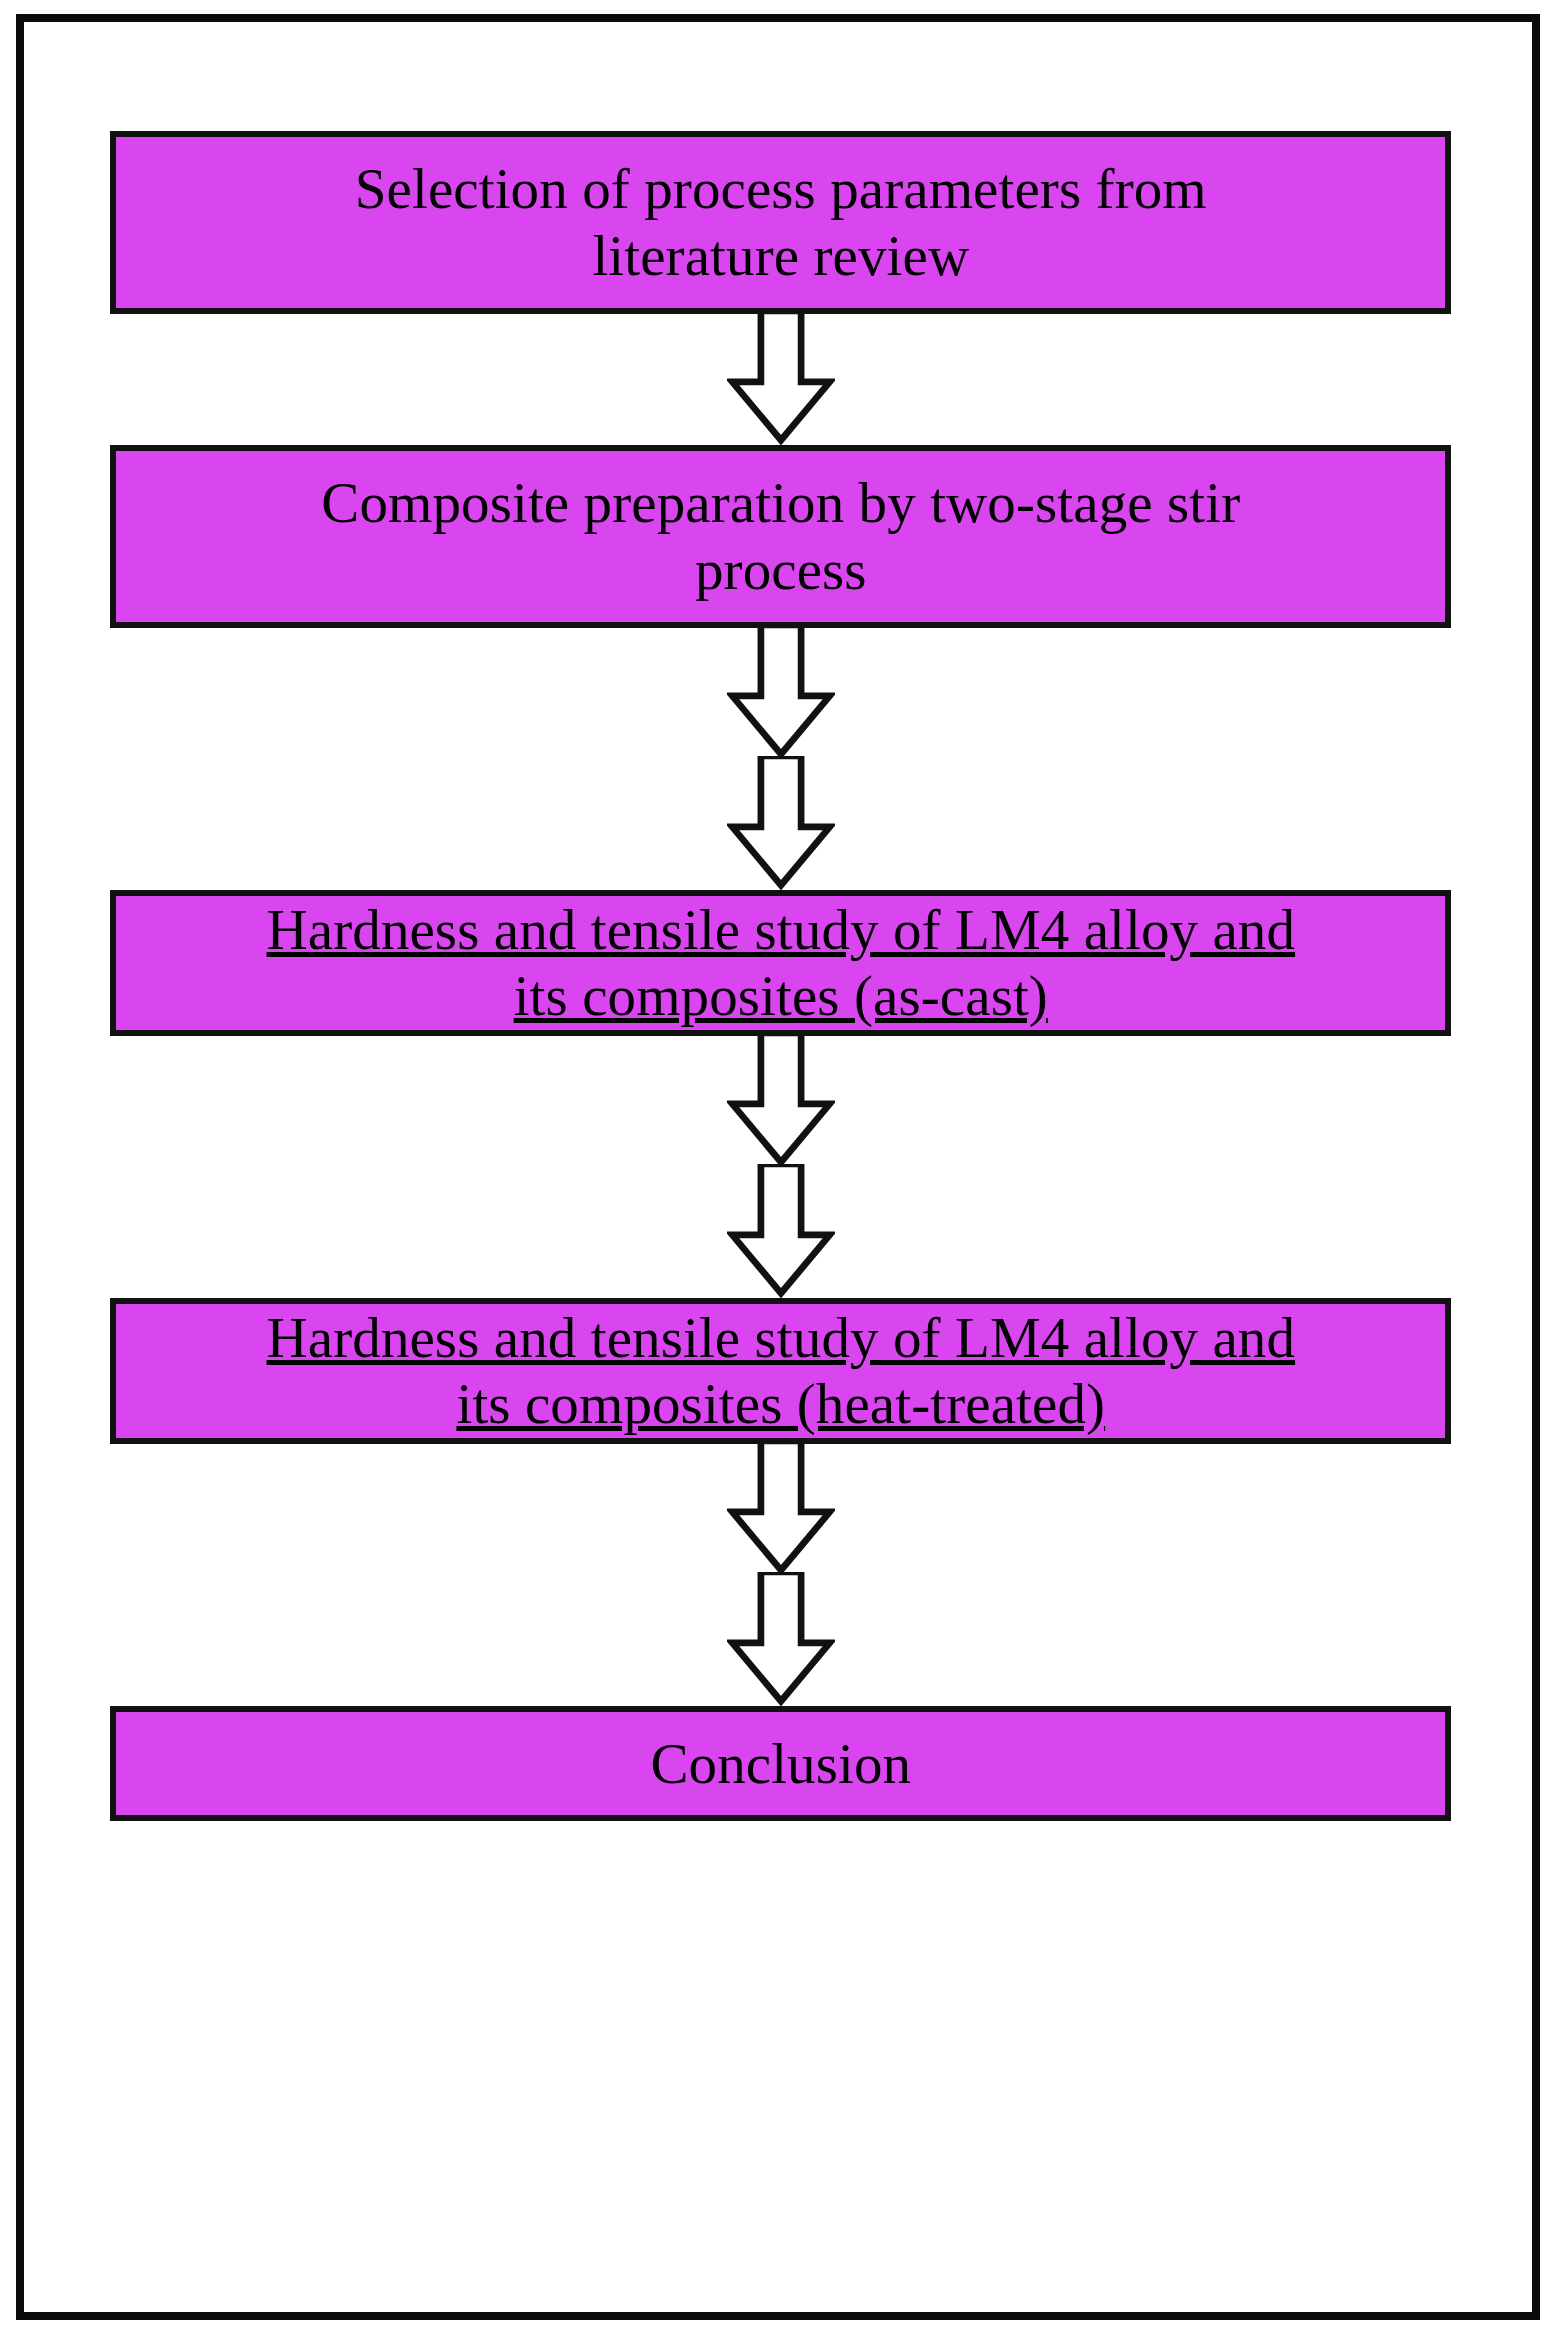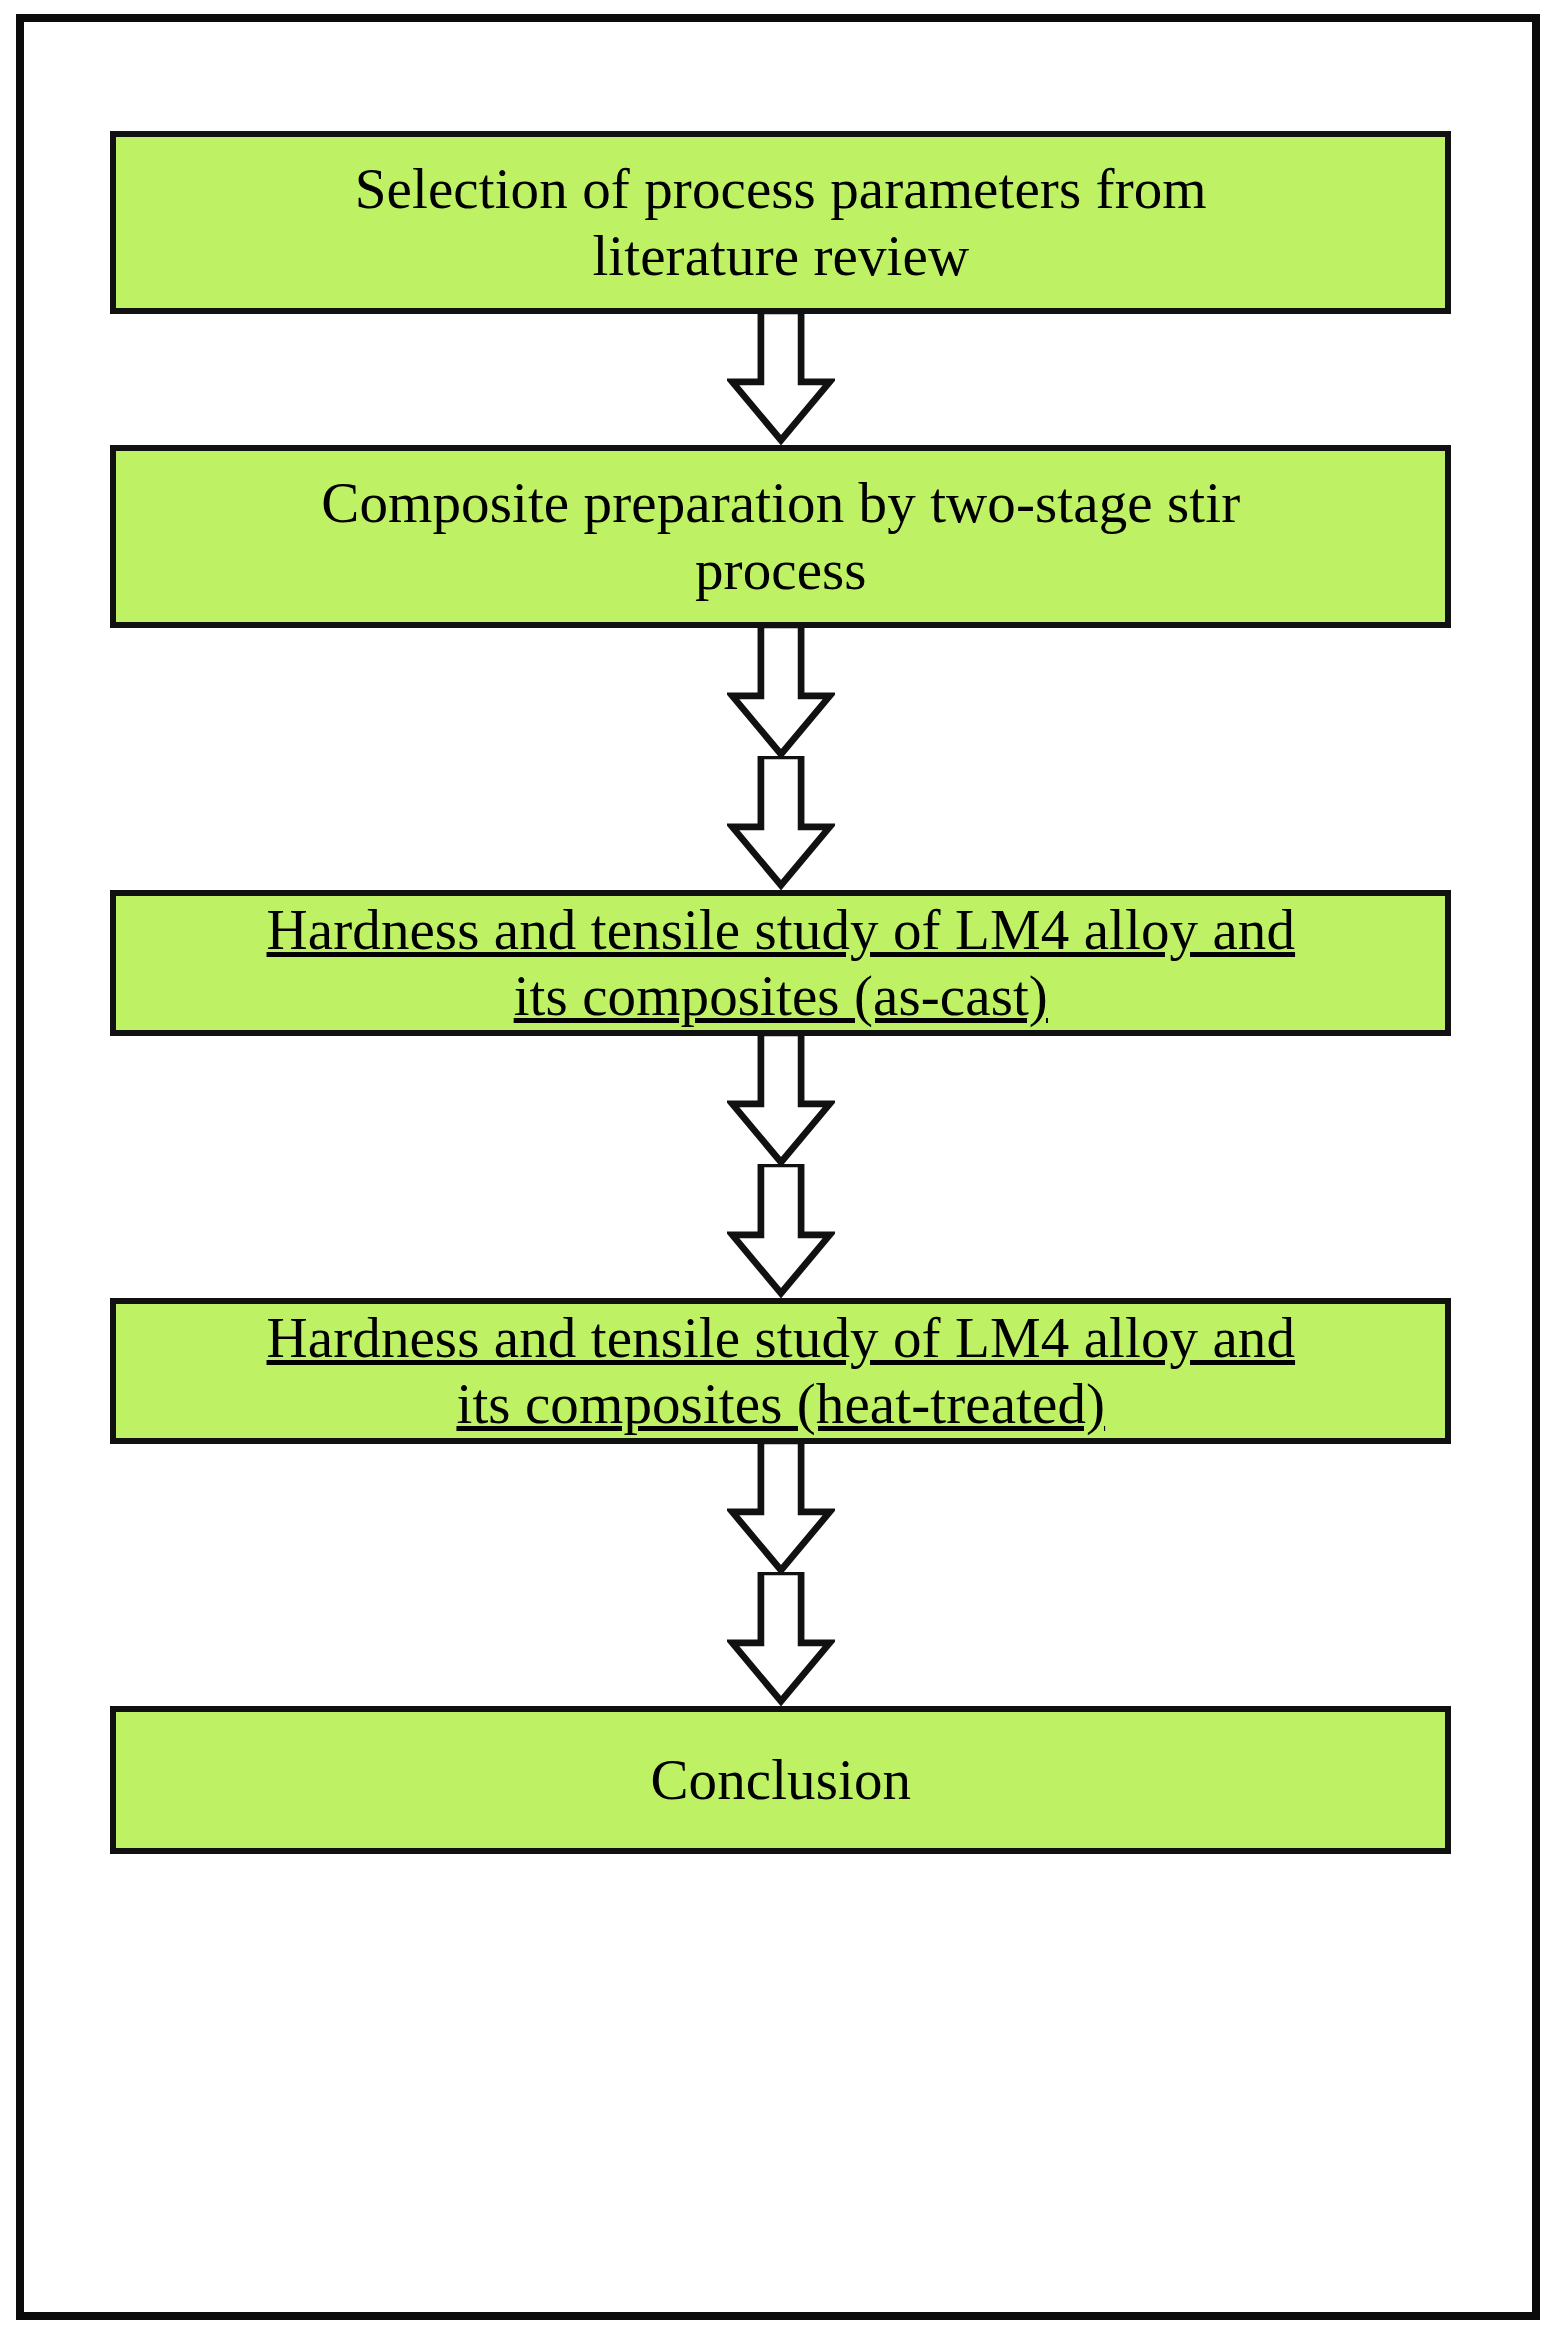--- a/index.html
+++ b/index.html
@@ -30,40 +30,40 @@
     position: absolute;
     left: 86px;
     top: 109px;
     width: 1341px;
   }
 
   .flow-node {
     position: relative;
     box-sizing: border-box;
     border: 6.7px solid #111111;
-    background: #bef264;
+    background: #d946ef;
     display: flex;
     align-items: center;
     justify-content: center;
     text-align: center;
     padding: 21px 27px;
   }
 
   .flow-node-label {
     font-size: 57px;
     line-height: 1.17;
     letter-spacing: 0.1px;
     font-weight: 400;
     white-space: pre-line;
   }
 
   .node-h-tall { height: 183px; }
   .node-h-short { height: 94px; }
   .node-h-mid { height: 146px; text-decoration: underline; }
-  .node-h-conc { height: 148px; }
+  .node-h-conc { height: 115px; }
 
   .flow-connector {
     position: relative;
     height: 131px;
     width: 100%;
     display: block;
   }
   .flow-connector svg {
     position: absolute;
     left: 50%;

